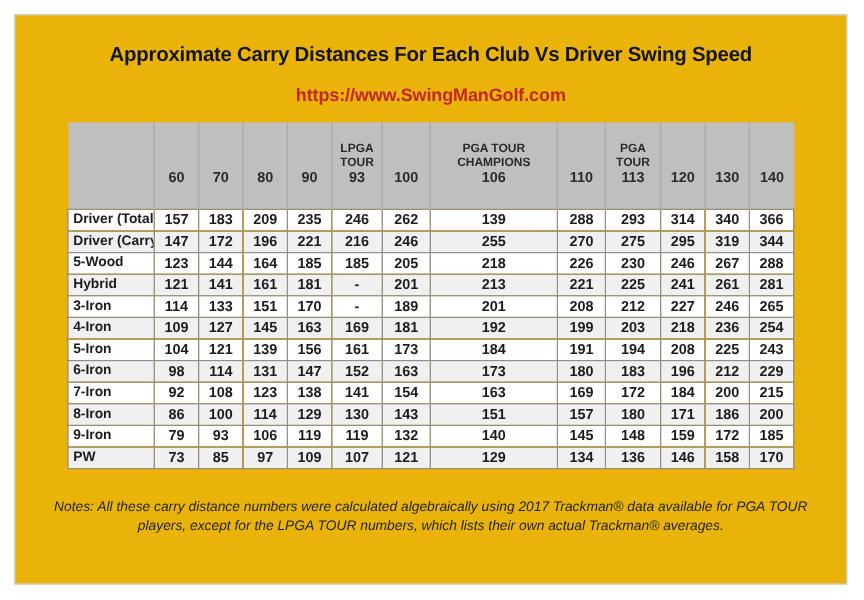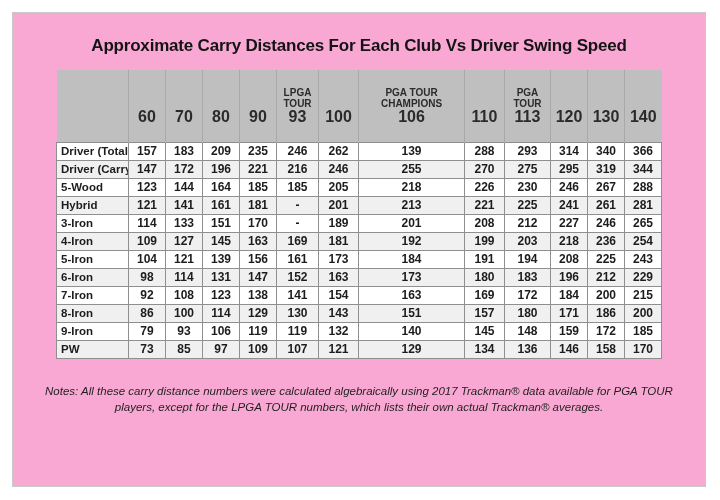--- a/index.html
+++ b/index.html
@@ -1,20 +1,20 @@
 <!DOCTYPE html>
 <html><head>
 <meta charset="utf-8">
 <style>
   * { margin:0; padding:0; box-sizing:border-box; }
   html,body { width:720px; height:500px; background:#ffffff;
               font-family:"Liberation Sans", sans-serif; }
   .card {
     position:absolute; left:12px; top:12px; width:694px; height:475px;
-    background:#f9a8d4; border:1px solid #c9c9c9;
+    background:#eab308; border:1px solid #c9c9c9;
   }
   .title {
     margin-top:23px; text-align:center;
     font-size:17px; font-weight:bold; color:#141414; letter-spacing:-0.2px;
   }
   .url {
     margin-top:15px; text-align:center;
     font-size:15px; font-weight:bold; color:#c1272d; letter-spacing:-0.1px;
     text-decoration:none; display:block; cursor:pointer;
   }
@@ -22,39 +22,40 @@
     margin:14px auto 0 auto; border-collapse:collapse; table-layout:fixed;
     width:606px;
   }
   thead th {
     background:#bfbfbf; height:72px; vertical-align:bottom;
     font-size:12px; font-weight:bold; color:#2b2b2b;
     padding:0 0 18px 0; border-left:1px solid #a9a9a9;
   }
   thead th:first-child { border-left:none; }
   thead th .tour  { font-size:10px; line-height:11px; font-weight:bold; }
-  thead th .speed { font-size:16px; line-height:15px; font-weight:bold; }
+  thead th .speed { font-size:12px; line-height:15px; font-weight:bold; }
   tbody td {
     border:1px solid #8f8f8f; height:17px; line-height:17px;
     text-align:center; font-size:12px; font-weight:bold; color:#1c1c1c;
     padding:0; overflow:hidden; white-space:nowrap;
   }
   tbody td.club { text-align:left; padding-left:4px; font-size:11.5px; }
   tbody tr:nth-child(even) td { background:#f0f0f0; }
   tbody tr:nth-child(odd) td  { background:#ffffff; }
   .notes {
     margin:24px auto 0 auto; width:655px; text-align:center;
     font-size:11.5px; font-style:italic; color:#1f1f1f; line-height:1.45;
   }
 </style>
 </head>
 <body>
 
 <div class="card">
   <div class="title">Approximate Carry Distances For Each Club Vs Driver Swing Speed</div>
+  <a class="url">https://www.SwingManGolf.com</a>
 
   <table class="carry">
     <colgroup>
       <col style="width:72px">
       <col style="width:37px">
         <col style="width:37px">
         <col style="width:37px">
         <col style="width:37px">
       <col style="width:42px">
         <col style="width:40px">

